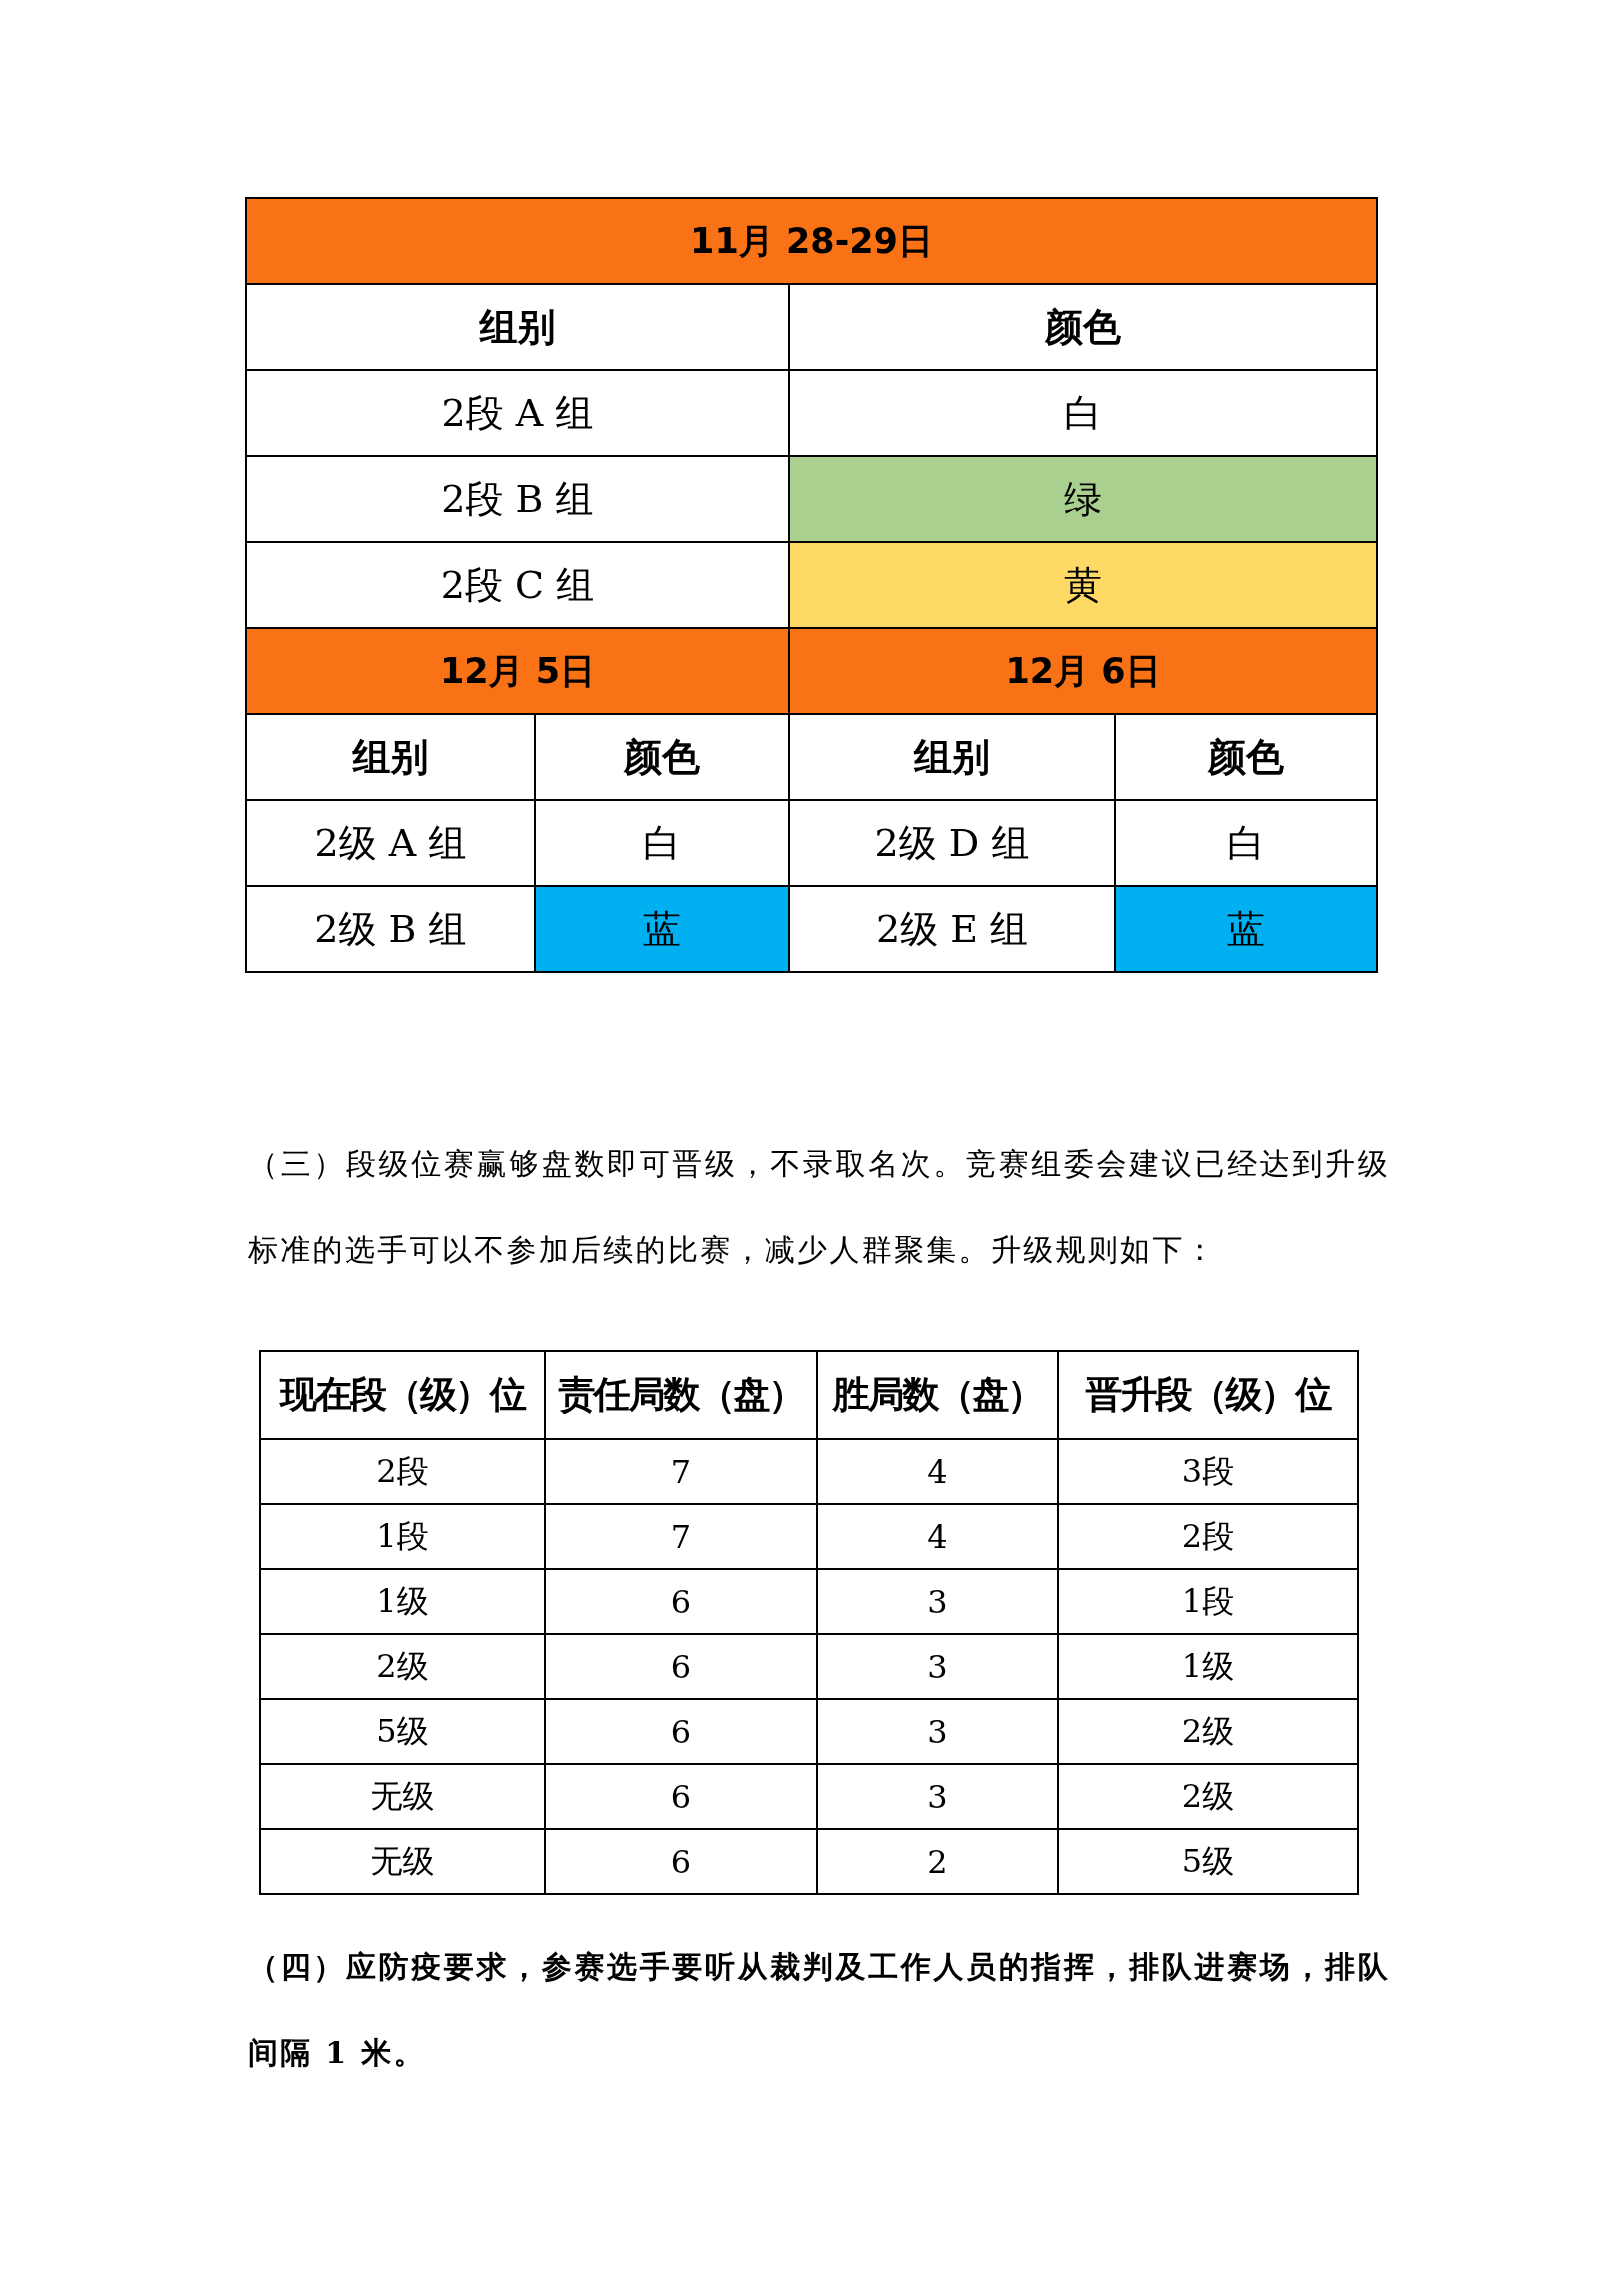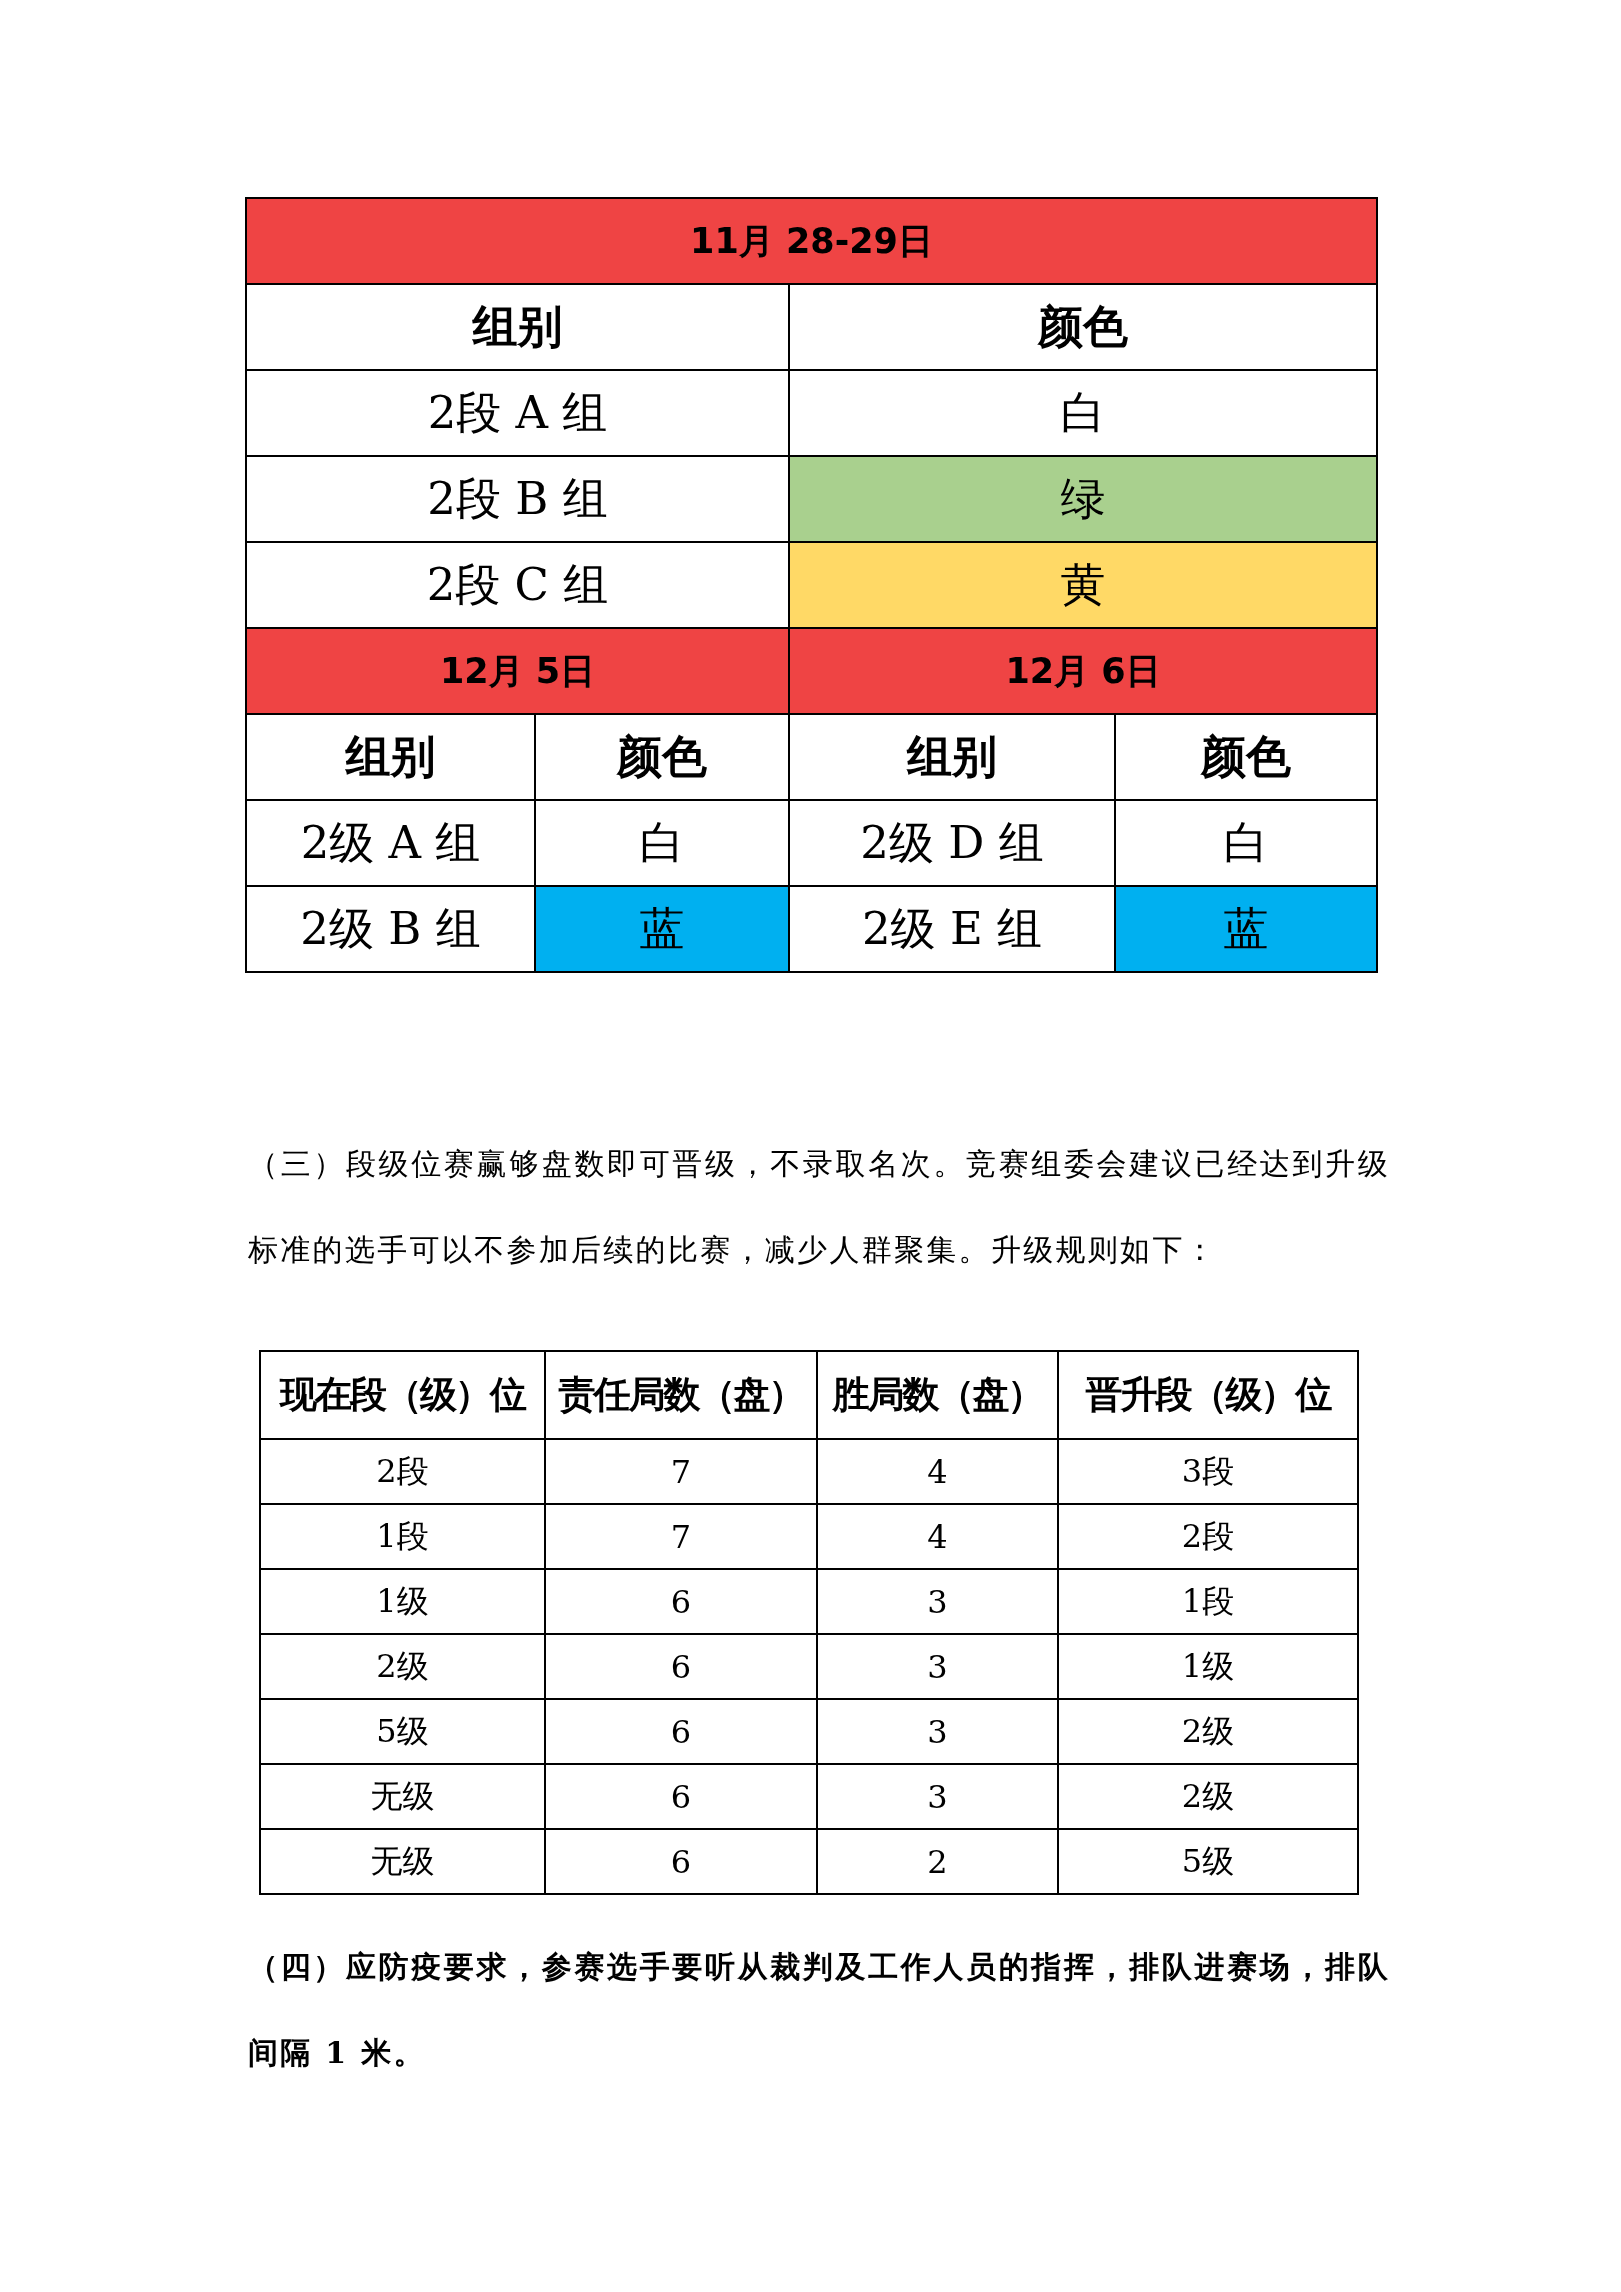--- a/index.html
+++ b/index.html
@@ -1,22 +1,22 @@
 <!DOCTYPE html>
 <html><head>
   <meta charset="utf-8">
   <style>
     html, body { margin: 0; padding: 0; background: #ffffff; }
     body { width: 1621px; height: 2293px; position: relative; overflow: hidden;
            font-family: "DejaVu Serif", "Liberation Serif", serif; color: #000; }
     table { border-collapse: collapse; position: absolute; table-layout: fixed; }
     td { border: 2px solid #000; text-align: center; vertical-align: middle; padding: 0; }
     #schedule-table { left: 245px; top: 197px; width: 1131px; }
-    #schedule-table td { height: 84px; font-size: 45px; }
-    #schedule-table td.hdr { background: #ef4444; font-weight: bold; font-family: "DejaVu Sans", "Liberation Sans", sans-serif; font-size: 35px; }
+    #schedule-table td { height: 84px; font-size: 38px; }
+    #schedule-table td.hdr { background: #f97316; font-weight: bold; font-family: "DejaVu Sans", "Liberation Sans", sans-serif; font-size: 35px; }
     #schedule-table td.colhdr { font-weight: bold; font-family: "DejaVu Sans", "Liberation Sans", sans-serif; }
     #promotion-table { left: 259px; top: 1350px; width: 1099px; }
     #promotion-table td { height: 63px; font-size: 32px; }
     #promotion-table tr.head td { height: 86px; font-size: 37px; font-weight: bold; font-family: "DejaVu Sans", "Liberation Sans", sans-serif; letter-spacing: -2px; white-space: nowrap; }
     .para { position: absolute; left: 248px; width: 1142px; font-size: 30px; line-height: 86px;
             letter-spacing: 2.3px; margin: 0; text-align: justify; }
     #para-3 { top: 1121px; }
     #para-4 { top: 1924px; font-weight: bold; }
   </style>
 </head>

